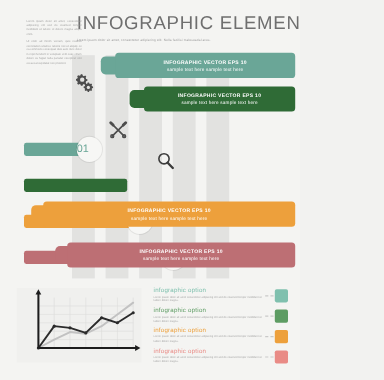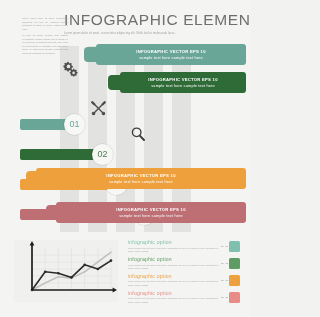--- a/index.html
+++ b/index.html
@@ -58,21 +58,21 @@
 
   
   .stepbar{position:absolute;height:11px;border-radius:2px;}
   .sb1{left:20px;top:119px;width:58px;background:#6aa697;}
   .sb2{left:20px;top:149px;width:86px;background:#2f6b36;}
   .sb3{left:20px;top:179px;width:100px;background:#eda03c;}
   .sb4{left:20px;top:209px;width:128px;background:#bd6f74;}
 
   .numcircle{
     position:absolute;border-radius:50%;background:#f7f7f5;
-    display:flex;align-items:center;justify-content:center;
+    display:flex;align-items:center;justify-content:flex-start;
     box-shadow:0 0 0 .8px rgba(0,0,0,.07);
   }
   .numcircle span{font-size:9px;font-weight:400;line-height:1;}
   .nc1{left:64px;top:114px;width:21px;height:21px;}
   .nc1 span{color:#6aa697;}
   .nc2{left:92px;top:144px;width:21px;height:21px;}
   .nc2 span{color:#4c7f52;}
   .nc3{left:106px;top:174px;width:21px;height:21px;}
   .nc3 span{color:#eda03c;}
   .nc4{left:134px;top:204px;width:21px;height:21px;}
@@ -169,23 +169,20 @@
     </svg>
   </div>
 
   <div class="stepbar sb1"></div>
   <div class="stepbar sb2"></div>
   <div class="stepbar sb3"></div>
   <div class="stepbar sb4"></div>
 
   <div class="numcircle nc1">
     <span>01</span>
-  </div>
-  <div class="numcircle nc2">
-    <span>02</span>
   </div>
   <div class="numcircle nc3">
     <span>03</span>
   </div>
   <div class="numcircle nc4">
     <span>04</span>
   </div>
 
   <div class="notch n1"></div>
   <div class="bar bar1">

